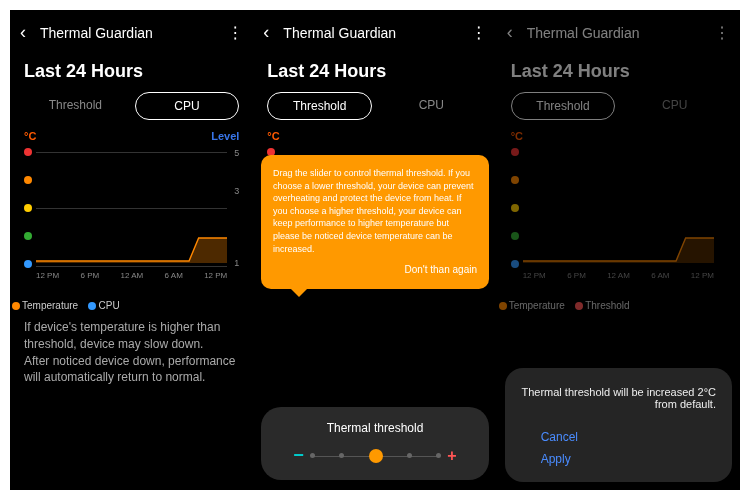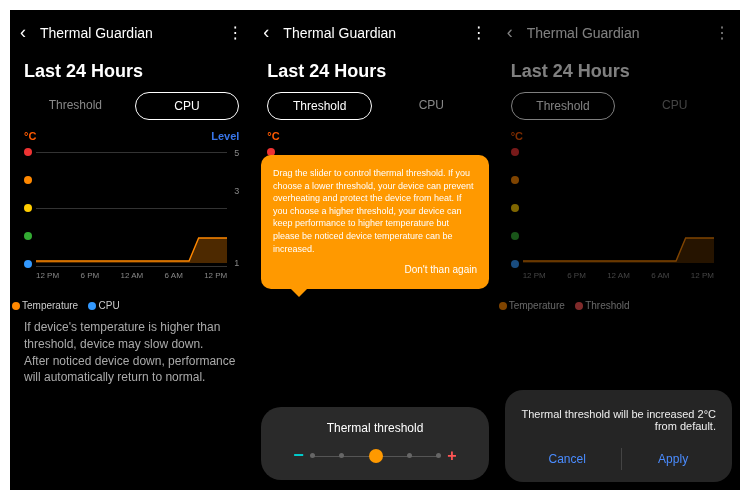--- a/index.html
+++ b/index.html
@@ -43,21 +43,21 @@
 .plus { color: #f55; font-size: 16px; font-weight: bold; }
 .track { flex: 1; display: flex; align-items: center; justify-content: space-between; position: relative; }
 .track::before { content: ''; position: absolute; left: 4px; right: 4px; top: 50%; height: 1px; background: #555; }
 .tick { width: 5px; height: 5px; border-radius: 50%; background: #666; z-index: 1; }
 .thumb { width: 14px; height: 14px; border-radius: 50%; background: #f90; z-index: 2; }
 .tooltip { position: absolute; left: 50%; transform: translateX(-50%); top: 145px; width: 228px; background: #f90; color: #fff; border-radius: 10px; padding: 12px; font-size: 9px; line-height: 1.4; z-index: 10; }
 .tooltip::after { content: ''; position: absolute; bottom: -8px; left: 30px; border: 8px solid transparent; border-top-color: #f90; border-bottom: none; }
 .tooltip .dismiss { text-align: right; margin-top: 8px; font-size: 10px; }
 .dialog { position: absolute; bottom: 8px; left: 8px; right: 8px; background: #252525; border-radius: 18px; padding: 18px 16px 12px; z-index: 20; }
 .dialog-text { color: #eee; font-size: 11px; margin-bottom: 16px; text-align: right; }
-.dialog-btns { display: flex; justify-content: space-around; }
+.dialog-btns { display: flex; justify-content: space-around; flex-direction: column; }
 .dialog-btn { color: #4a8cff; font-size: 12px; font-weight: 500; padding: 4px 20px; }
 .dialog-div { width: 1px; background: #444; }
 </style>
 </head>
 <body>
 
 <div class="container">
 
 <div class="screen">
   <div class="header">

